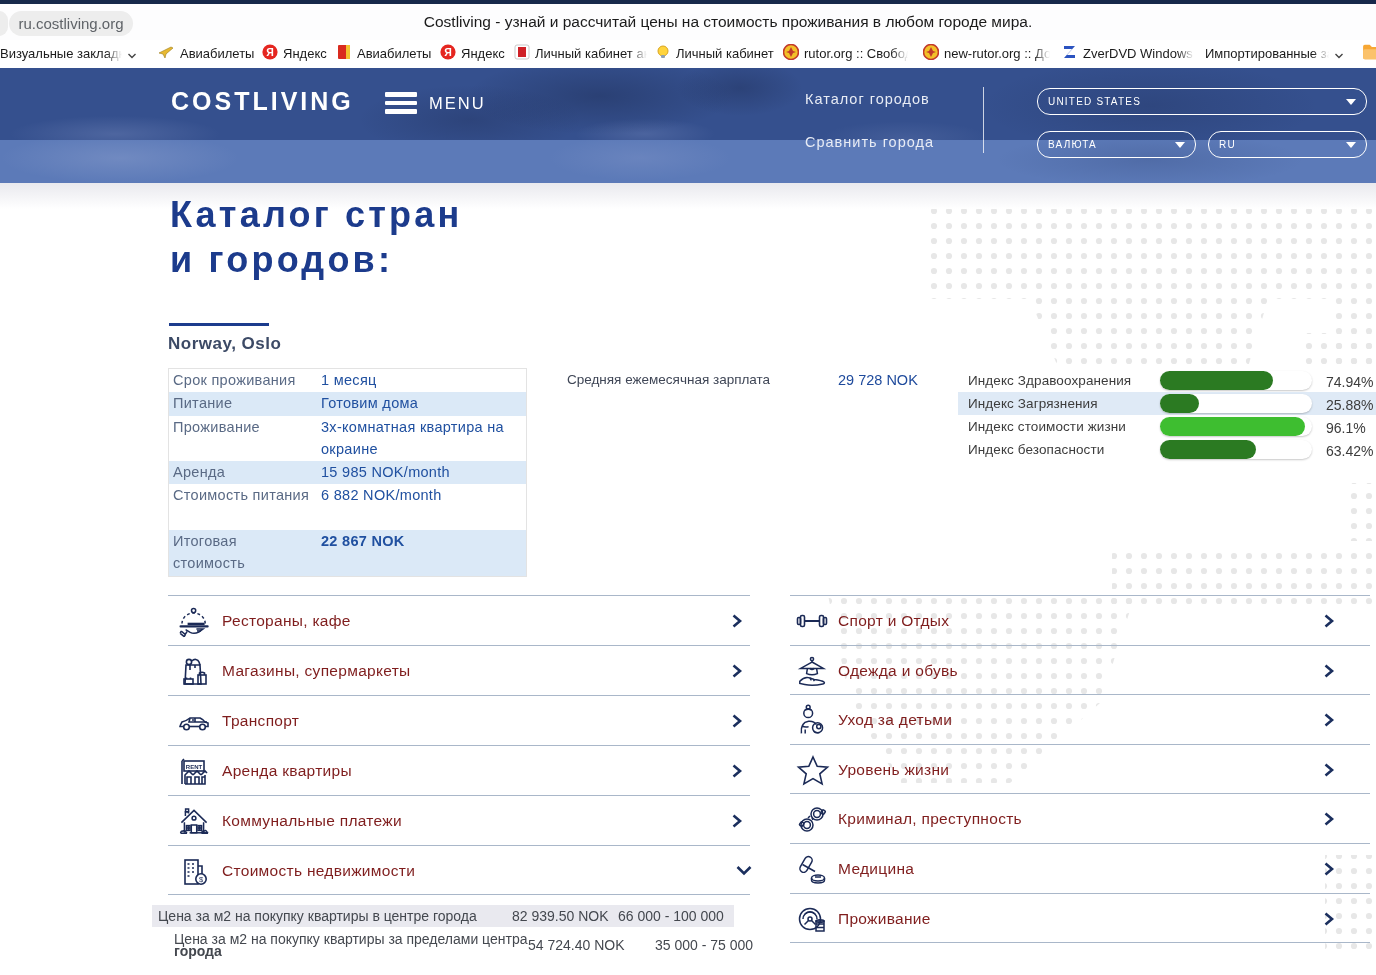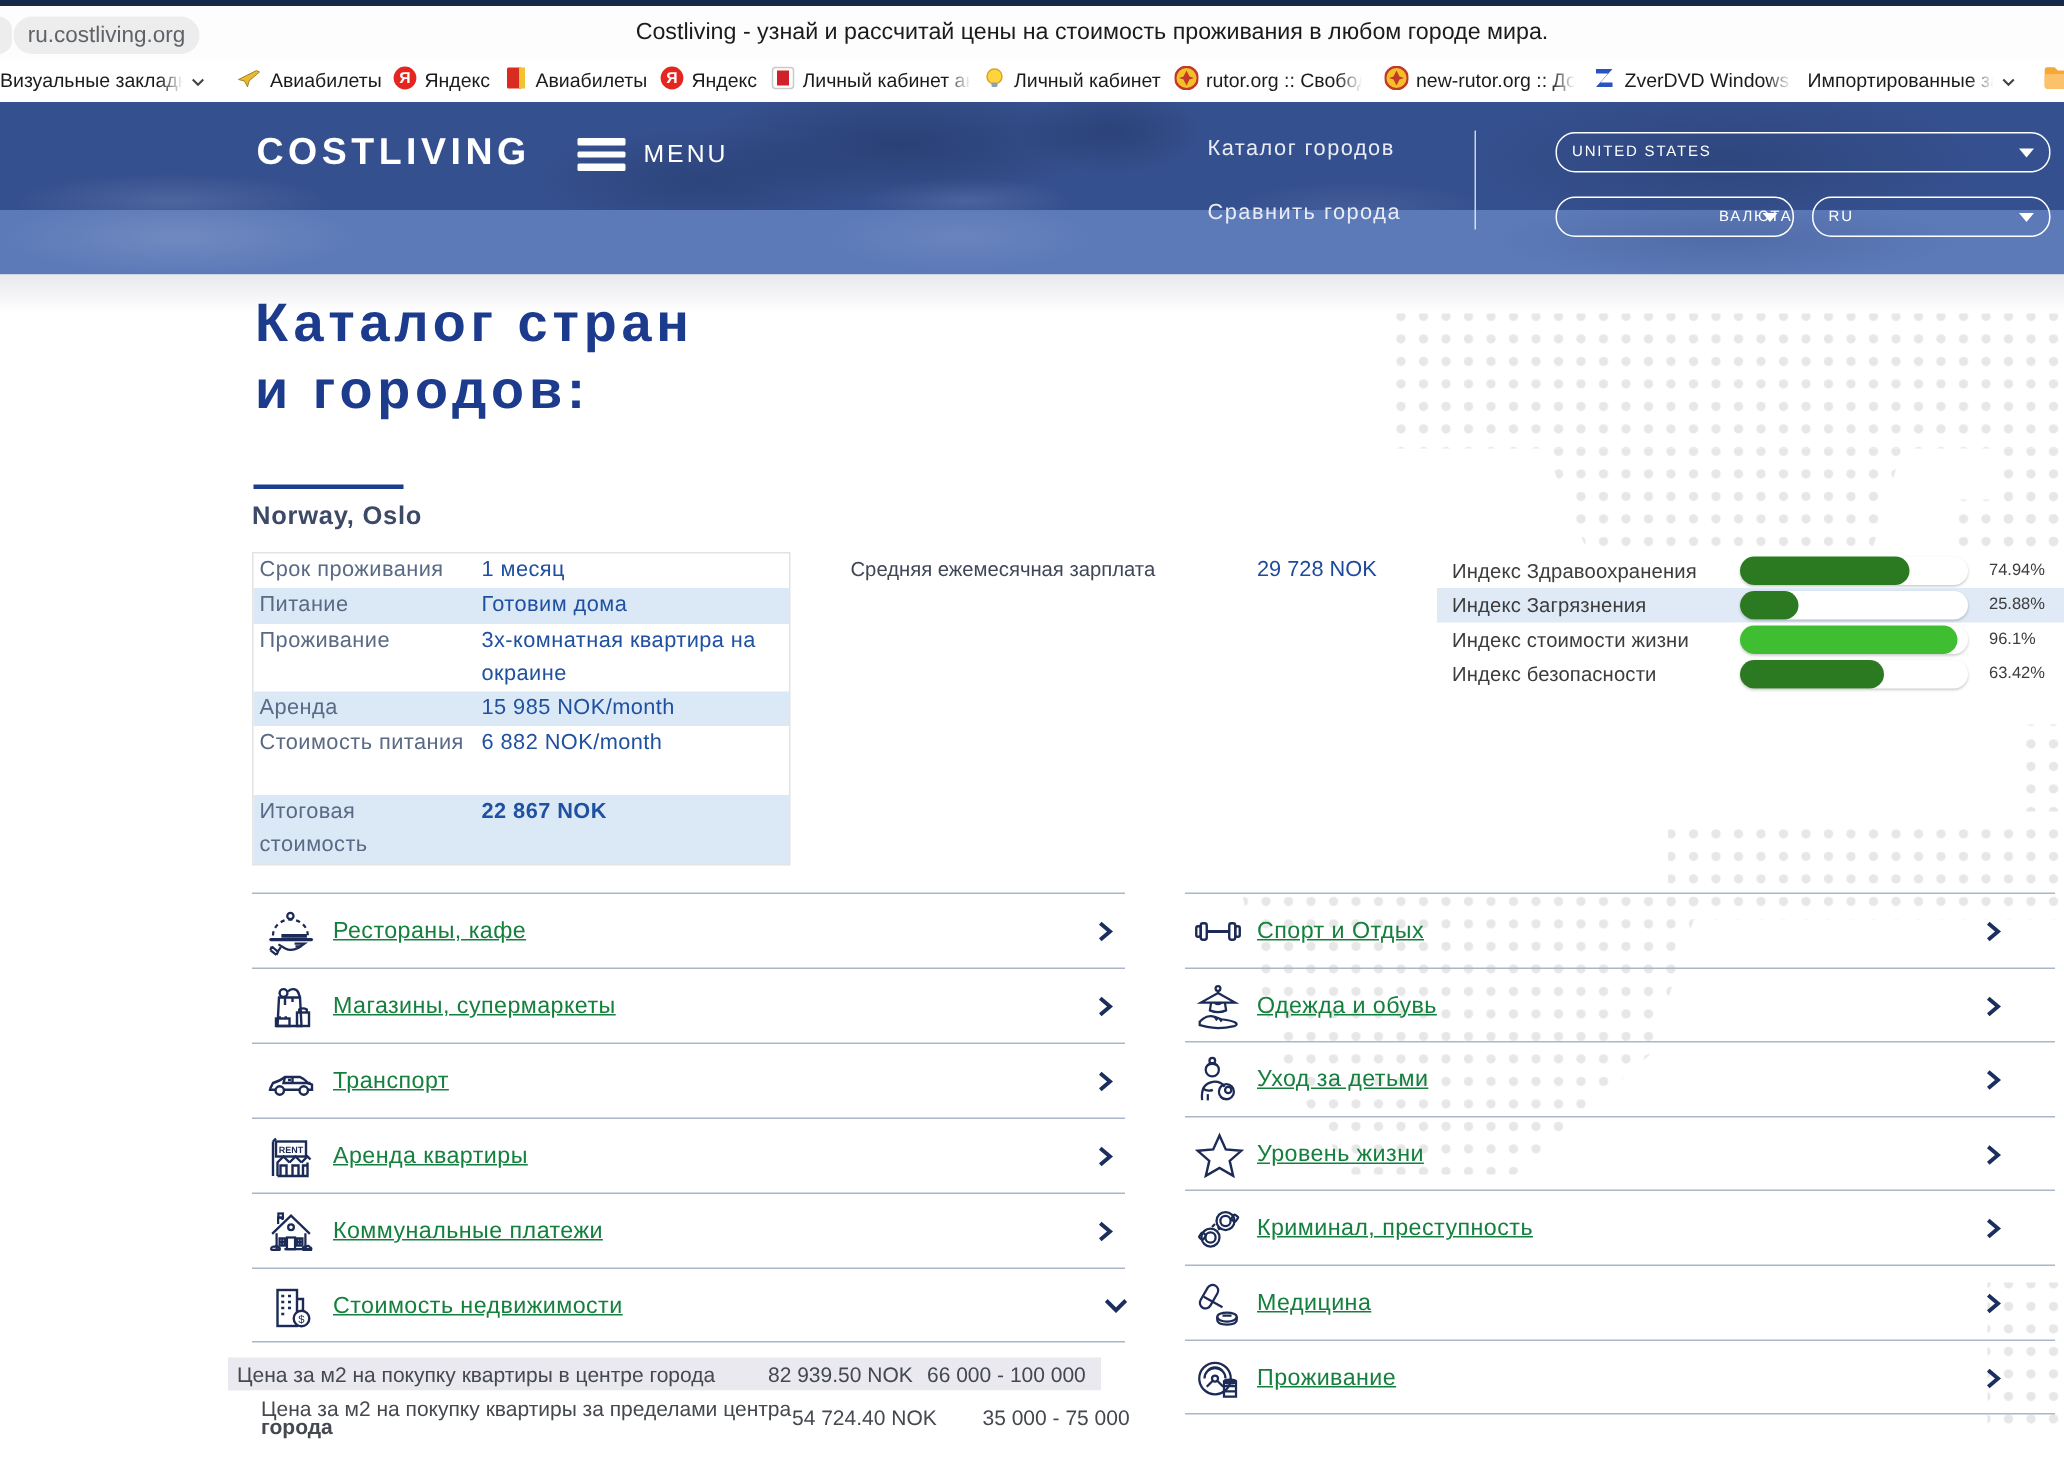--- a/index.html
+++ b/index.html
@@ -70,26 +70,26 @@
 
   
   .idx { left:958px; top:369px; width:418px; background:#fff; }
   .irow { position:relative; width:100%; height:23px; } .irow.blue { width:480px; }
   .irow.blue { background:#dfeaf6; }
   .ilab { position:absolute; left:10px; top:3.5px; font-size:13.5px; color:#3c3c3c; letter-spacing:0.1px;}
   .itrack { position:absolute; left:202px; top:1.5px; width:152px; height:19px; background:#fff;
     border-radius:9.5px; box-shadow:0 1px 2px rgba(0,0,0,.22); }
   .ifill { position:absolute; left:0; top:0; height:19px; border-radius:9.5px; background:#2b7a22; }
   .ifill.bright { background:#3ebe30; }
-  .ival { position:absolute; left:368px; top:4.5px; font-size:11px; color:#3c3c3c; }
+  .ival { position:absolute; left:368px; top:4.5px; font-size:14px; color:#3c3c3c; }
 
   
   .clist .crow { position:absolute; height:50px; border-top:1px solid #a9b7c9; }
   .crow .ic { position:absolute; left:8px; top:7px; width:36px; height:36px; }
-  .crow .lbl { position:absolute; left:54px; top:16px; font-size:15.5px; color:#15803d; letter-spacing:0.3px;text-decoration:underline;}
+  .crow .lbl { position:absolute; left:54px; top:16px; font-size:15.5px; color:#7f1d1d; letter-spacing:0.3px;}
   .crow .chev { position:absolute; top:17px; }
   .crow.r .ic { left:4px; } .crow.r .lbl { left:48px; }
 
   
   .prow1 { left:152px; top:905px; width:582px; height:22px; background:#e9e9ef; }
   .prow2 { left:168px; top:927px; width:582px; height:41px; background:#fff; }
   .ptxt { position:absolute; font-size:14px; color:#44484f; white-space:nowrap; }
 </style>
 </head>
 <body>
@@ -185,21 +185,21 @@
   <div class="abs burger">
       <span style="top:0"></span>
       <span style="top:8.6px"></span>
       <span style="top:17.2px"></span>
     </div>
   <div class="abs menu-t">MENU</div>
   <div class="abs hlnk" style="left:805px;top:91px;">Каталог городов</div>
   <div class="abs hlnk" style="left:805px;top:134px;">Сравнить города</div>
   <div class="abs vsep"></div>
   <div class="abs dd" style="left:1037px;top:88px;width:330px;height:27px;">UNITED STATES<span class="car"></span></div>
-  <div class="abs dd" style="left:1037px;top:131px;width:159px;height:27px;text-align:right;">ВАЛЮТА<span class="car"></span></div>
+  <div class="abs dd" style="left:1037px;top:131px;width:159px;height:27px;">ВАЛЮТА<span class="car"></span></div>
   <div class="abs dd" style="left:1208px;top:131px;width:159px;height:27px;">RU<span class="car"></span></div>
 
   <div class="abs content-grad"></div>
   <h1 class="cat">Каталог стран<br>и городов:</h1>
   <div class="abs hrule"></div>
   <div class="abs city">Norway, Oslo</div>
 
   <div class="abs stable" id="stable">
       <div class="srow" style="height:23px">
         <span class="slab" style="top:0;width:145px;line-height:22px;">Срок проживания</span>

